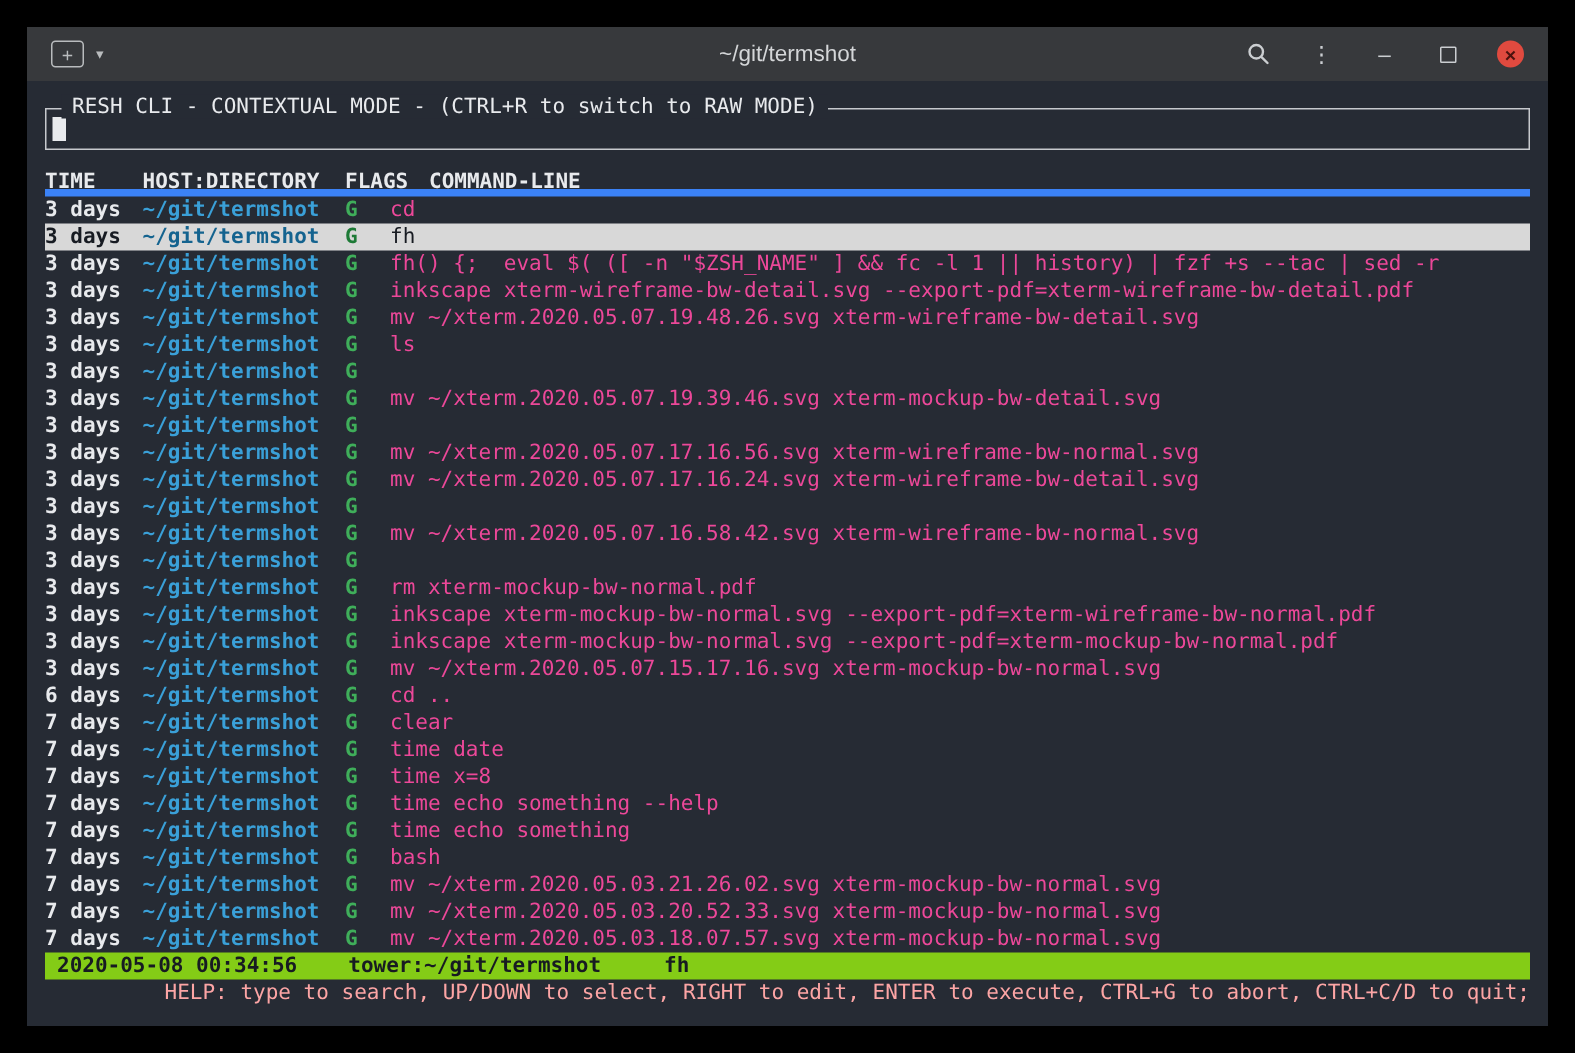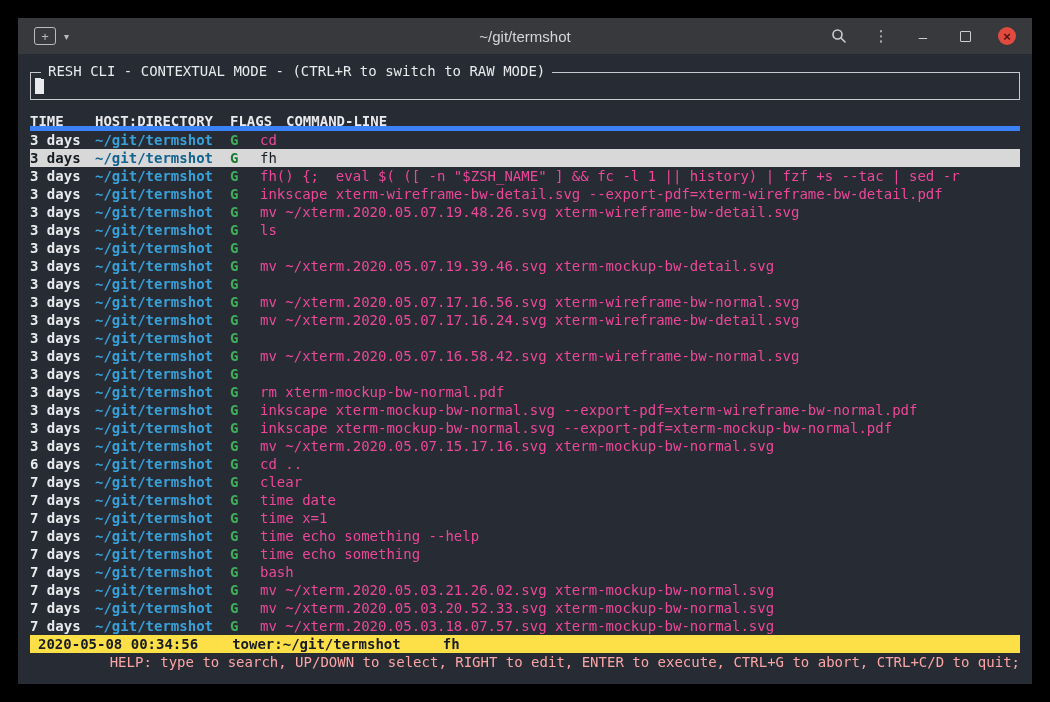--- a/index.html
+++ b/index.html
@@ -68,21 +68,21 @@
   .c-host { font-weight:bold; color:#3aa0d8; }
   .c-flags { font-weight:bold; color:#3fae5a; }
   .c-cmd  { color:#ec4899; }
   .hrow.selected { background:#d8d8d8; }
   .hrow.selected .c-time { color:#171b22; }
   .hrow.selected .c-cmd  { color:#171b22; }
   .hrow.selected .c-host { color:#14638f; }
   .hrow.selected .c-flags{ color:#1d7a36; }
   
   .status-bar {
-    background:#fde047; color:#171b22; line-height:18px; height:18px;
+    background:#84cc16; color:#171b22; line-height:18px; height:18px;
     white-space:pre; font-weight:bold; padding-left:8px; box-sizing:border-box;
     display:flex;
   }
   .status-host { margin-left:34px; }
   .status-cmd  { margin-left:42px; }
   .help-line { line-height:18px; height:18px; white-space:pre; color:#fca5a5;text-align:right; }
 </style>
 </head>
 <body>
 
@@ -142,21 +142,21 @@
         <div class="hrow"><span class="c-time">3 days</span><span class="c-host">~/git/termshot</span><span class="c-flags">G</span></div>
         <div class="hrow"><span class="c-time">3 days</span><span class="c-host">~/git/termshot</span><span class="c-flags">G</span><span class="c-cmd">mv ~/xterm.2020.05.07.16.58.42.svg xterm-wireframe-bw-normal.svg</span></div>
         <div class="hrow"><span class="c-time">3 days</span><span class="c-host">~/git/termshot</span><span class="c-flags">G</span></div>
         <div class="hrow"><span class="c-time">3 days</span><span class="c-host">~/git/termshot</span><span class="c-flags">G</span><span class="c-cmd">rm xterm-mockup-bw-normal.pdf</span></div>
         <div class="hrow"><span class="c-time">3 days</span><span class="c-host">~/git/termshot</span><span class="c-flags">G</span><span class="c-cmd">inkscape xterm-mockup-bw-normal.svg --export-pdf=xterm-wireframe-bw-normal.pdf</span></div>
         <div class="hrow"><span class="c-time">3 days</span><span class="c-host">~/git/termshot</span><span class="c-flags">G</span><span class="c-cmd">inkscape xterm-mockup-bw-normal.svg --export-pdf=xterm-mockup-bw-normal.pdf</span></div>
         <div class="hrow"><span class="c-time">3 days</span><span class="c-host">~/git/termshot</span><span class="c-flags">G</span><span class="c-cmd">mv ~/xterm.2020.05.07.15.17.16.svg xterm-mockup-bw-normal.svg</span></div>
         <div class="hrow"><span class="c-time">6 days</span><span class="c-host">~/git/termshot</span><span class="c-flags">G</span><span class="c-cmd">cd ..</span></div>
         <div class="hrow"><span class="c-time">7 days</span><span class="c-host">~/git/termshot</span><span class="c-flags">G</span><span class="c-cmd">clear</span></div>
         <div class="hrow"><span class="c-time">7 days</span><span class="c-host">~/git/termshot</span><span class="c-flags">G</span><span class="c-cmd">time date</span></div>
-        <div class="hrow"><span class="c-time">7 days</span><span class="c-host">~/git/termshot</span><span class="c-flags">G</span><span class="c-cmd">time x=1</span></div>
+        <div class="hrow"><span class="c-time">7 days</span><span class="c-host">~/git/termshot</span><span class="c-flags">G</span><span class="c-cmd">time x=8</span></div>
         <div class="hrow"><span class="c-time">7 days</span><span class="c-host">~/git/termshot</span><span class="c-flags">G</span><span class="c-cmd">time echo something --help</span></div>
         <div class="hrow"><span class="c-time">7 days</span><span class="c-host">~/git/termshot</span><span class="c-flags">G</span><span class="c-cmd">time echo something</span></div>
         <div class="hrow"><span class="c-time">7 days</span><span class="c-host">~/git/termshot</span><span class="c-flags">G</span><span class="c-cmd">bash</span></div>
         <div class="hrow"><span class="c-time">7 days</span><span class="c-host">~/git/termshot</span><span class="c-flags">G</span><span class="c-cmd">mv ~/xterm.2020.05.03.21.26.02.svg xterm-mockup-bw-normal.svg</span></div>
         <div class="hrow"><span class="c-time">7 days</span><span class="c-host">~/git/termshot</span><span class="c-flags">G</span><span class="c-cmd">mv ~/xterm.2020.05.03.20.52.33.svg xterm-mockup-bw-normal.svg</span></div>
         <div class="hrow"><span class="c-time">7 days</span><span class="c-host">~/git/termshot</span><span class="c-flags">G</span><span class="c-cmd">mv ~/xterm.2020.05.03.18.07.57.svg xterm-mockup-bw-normal.svg</span></div>
       </div>
 
     <div class="status-bar">
       <span>2020-05-08 00:34:56</span>

